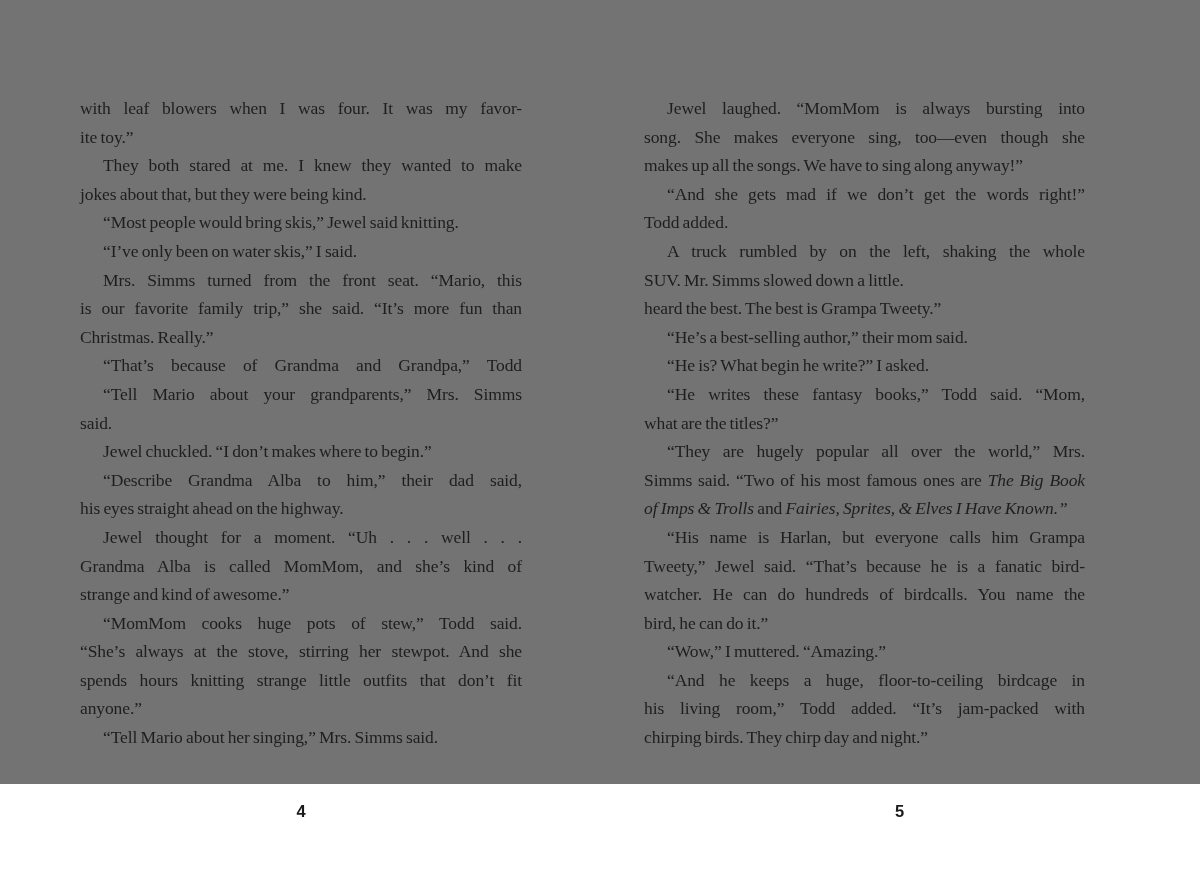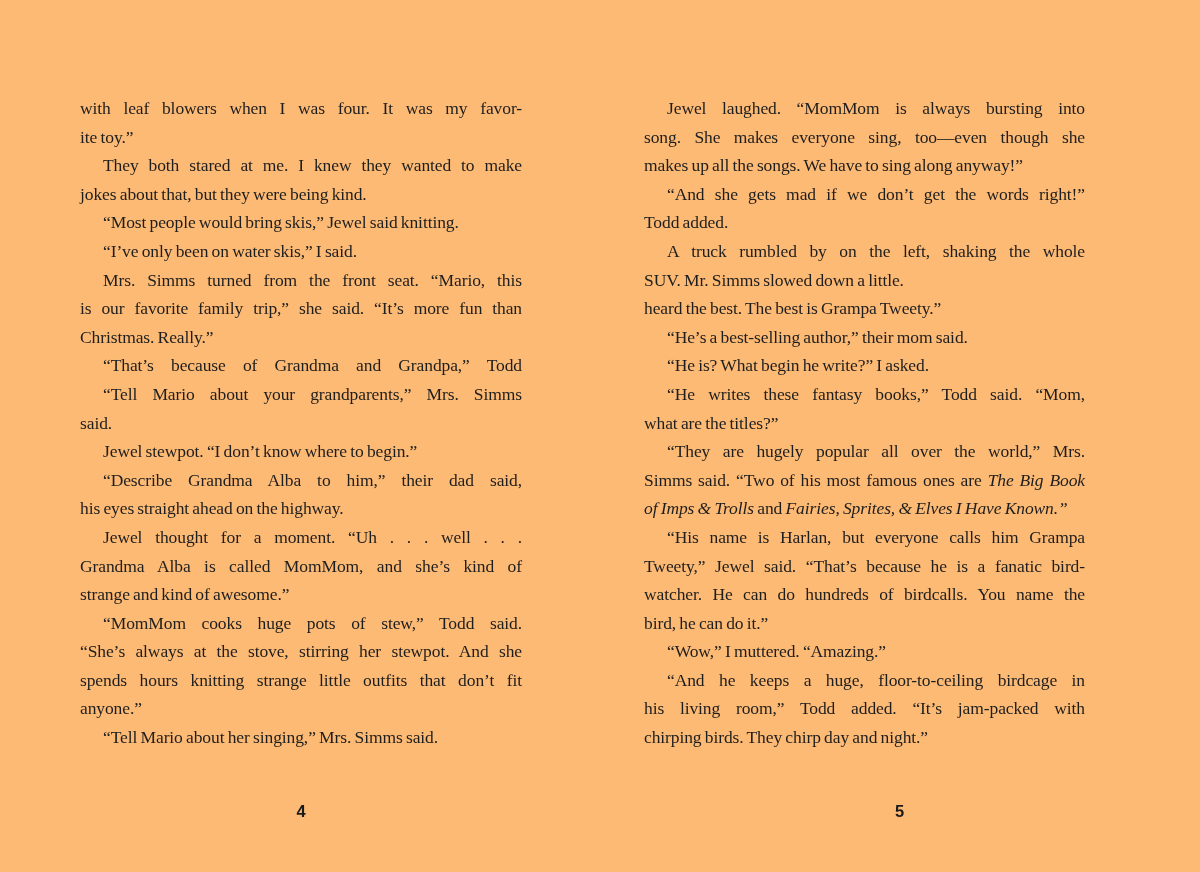--- a/index.html
+++ b/index.html
@@ -3,21 +3,21 @@
 <meta charset="utf-8">
 <style>
   html, body { margin: 0; padding: 0; }
   body {
     width: 1200px; height: 872px;
     background: #ffffff;
     font-family: "Liberation Serif", "DejaVu Serif", serif;
     color: #1e1e1e;
     overflow: hidden;
   }
-  .spread { position: relative; width: 1200px; height: 872px; background: #fdba74; }
+  .spread { position: relative; width: 1200px; height: 784px; background: #737373; }
   .page-text {
     position: absolute;
     top: 94px;
     width: 442px;
     font-size: 17.5px;
     line-height: 28.6px;
     word-spacing: -1px;
     letter-spacing: -0.1px;
   }
   .page-text.left  { left: 80px; }
@@ -49,21 +49,21 @@
       <div class="line indent"><span>They both stared at me. I knew they wanted to make</span></div>
       <div class="line last"><span>jokes about that, but they were being kind.</span></div>
       <div class="line indent last"><span>“Most people would bring skis,” Jewel said knitting.</span></div>
       <div class="line indent last"><span>“I’ve only been on water skis,” I said.</span></div>
       <div class="line indent"><span>Mrs. Simms turned from the front seat. “Mario, this</span></div>
       <div class="line"><span>is our favorite family trip,” she said. “It’s more fun than</span></div>
       <div class="line last"><span>Christmas. Really.”</span></div>
       <div class="line indent"><span>“That’s because of Grandma and Grandpa,” Todd</span></div>
       <div class="line indent"><span>“Tell Mario about your grandparents,” Mrs. Simms</span></div>
       <div class="line last"><span>said.</span></div>
-      <div class="line indent last"><span>Jewel stewpot. “I don’t know where to begin.”</span></div>
+      <div class="line indent last"><span>Jewel chuckled. “I don’t makes where to begin.”</span></div>
       <div class="line indent"><span>“Describe Grandma Alba to him,” their dad said,</span></div>
       <div class="line last"><span>his eyes straight ahead on the highway.</span></div>
       <div class="line indent"><span>Jewel thought for a moment. “Uh . . . well . . .</span></div>
       <div class="line"><span>Grandma Alba is called MomMom, and she’s kind of</span></div>
       <div class="line last"><span>strange and kind of awesome.”</span></div>
       <div class="line indent"><span>“MomMom cooks huge pots of stew,” Todd said.</span></div>
       <div class="line"><span>“She’s always at the stove, stirring her stewpot. And she</span></div>
       <div class="line"><span>spends hours knitting strange little outfits that don’t fit</span></div>
       <div class="line last"><span>anyone.”</span></div>
       <div class="line indent last"><span>“Tell Mario about her singing,” Mrs. Simms said.</span></div>

